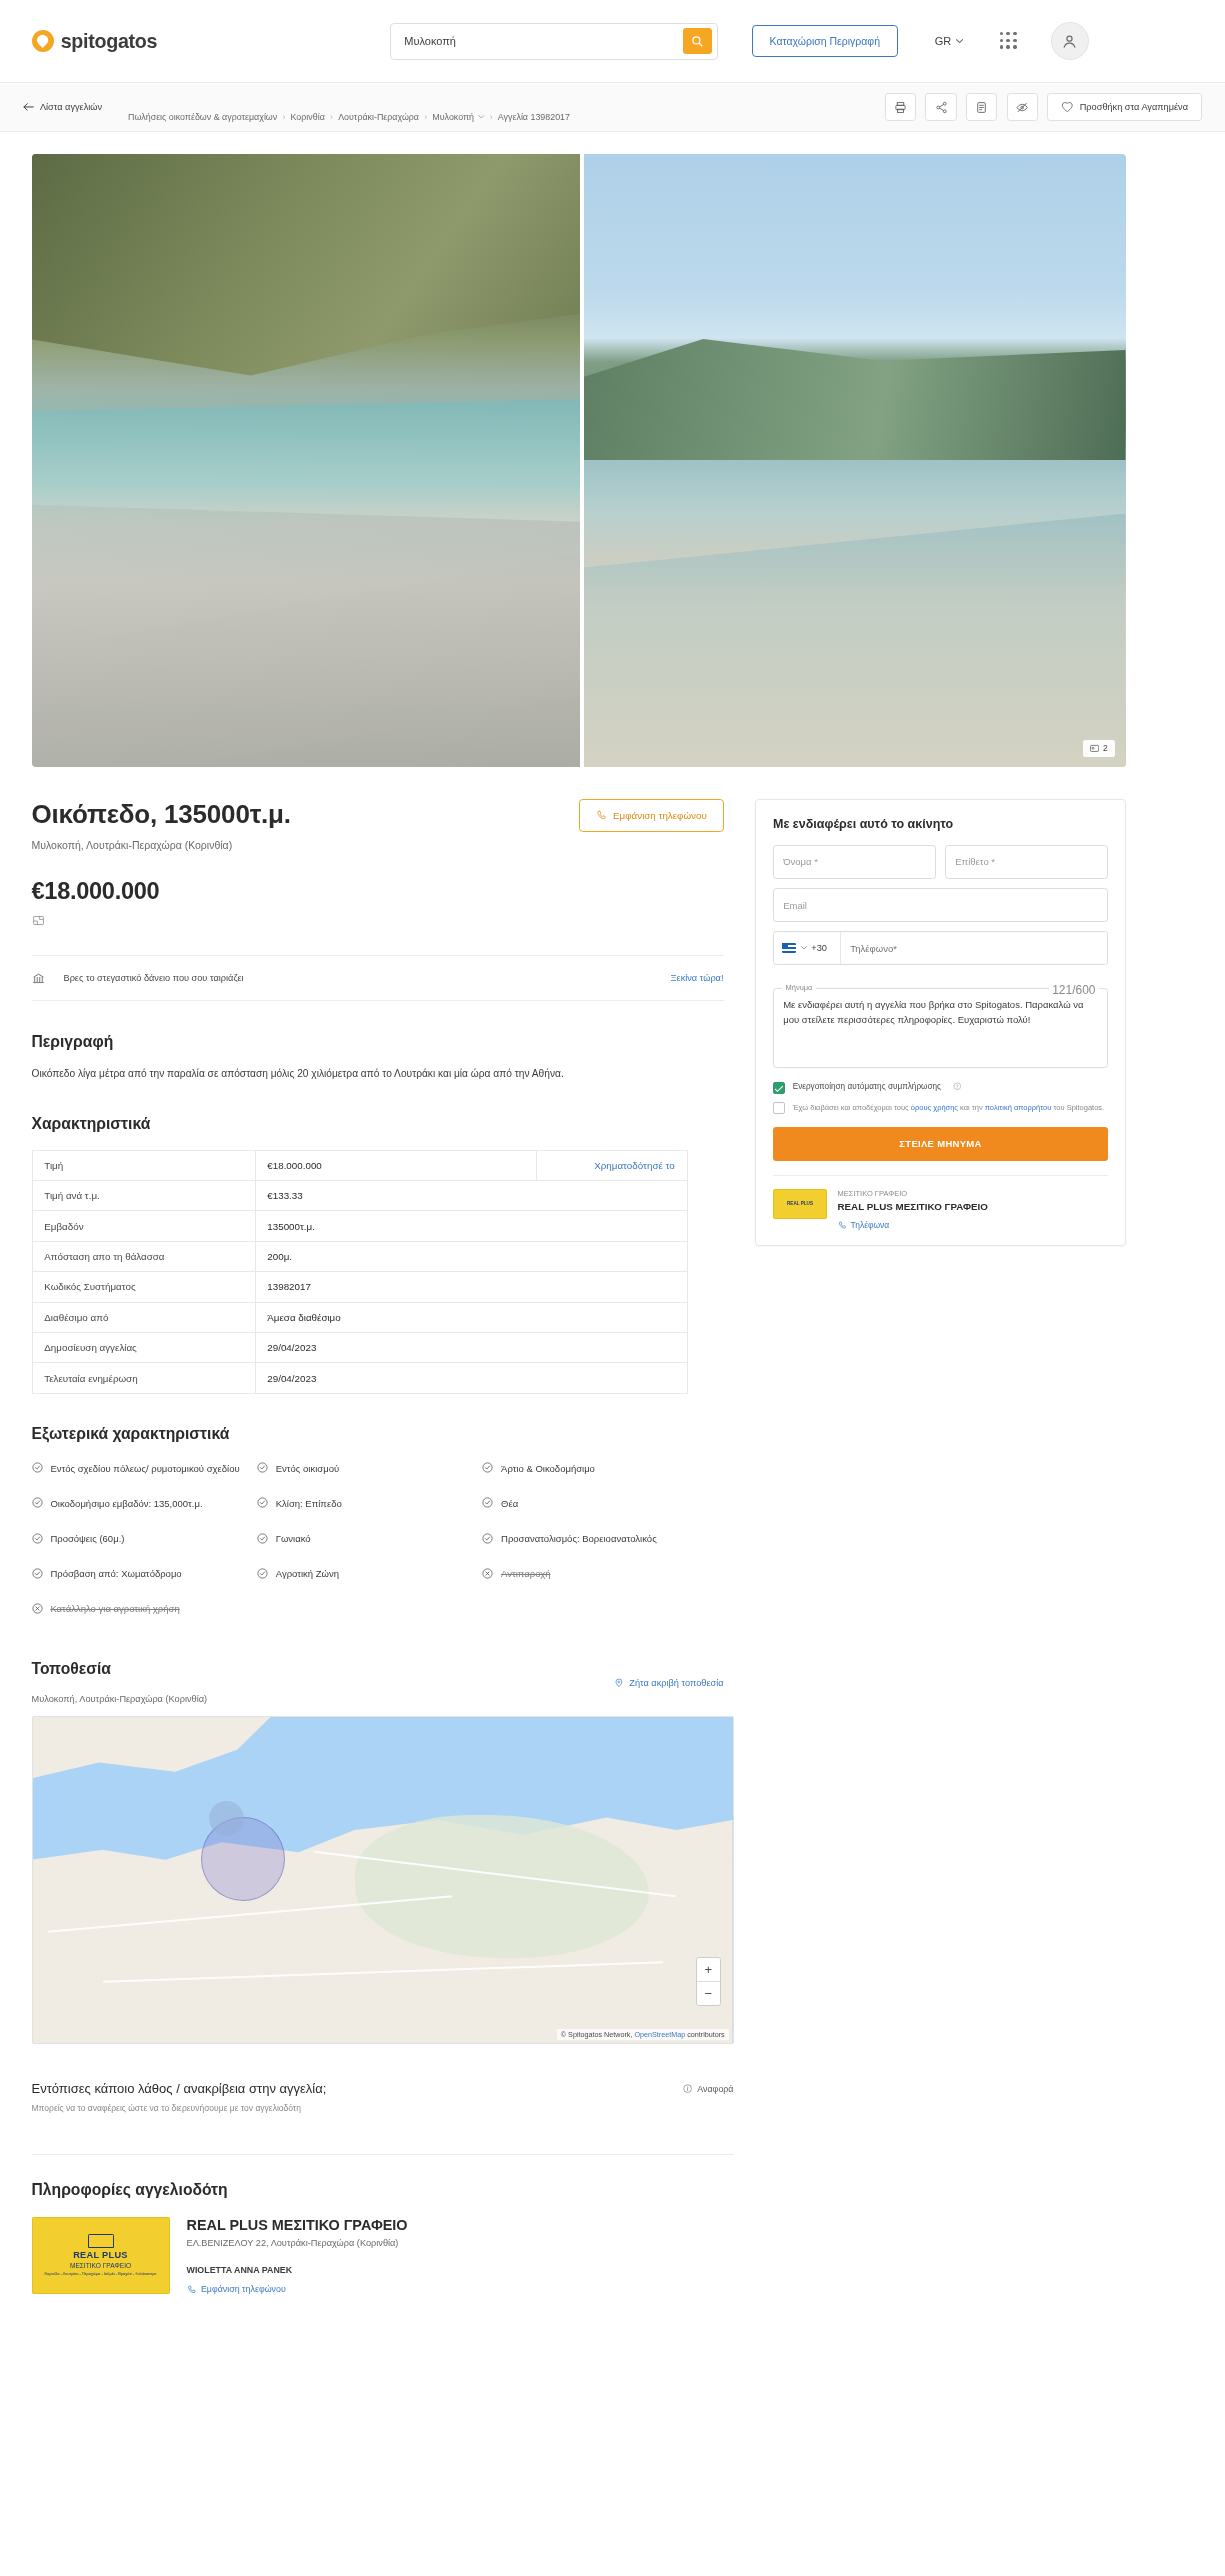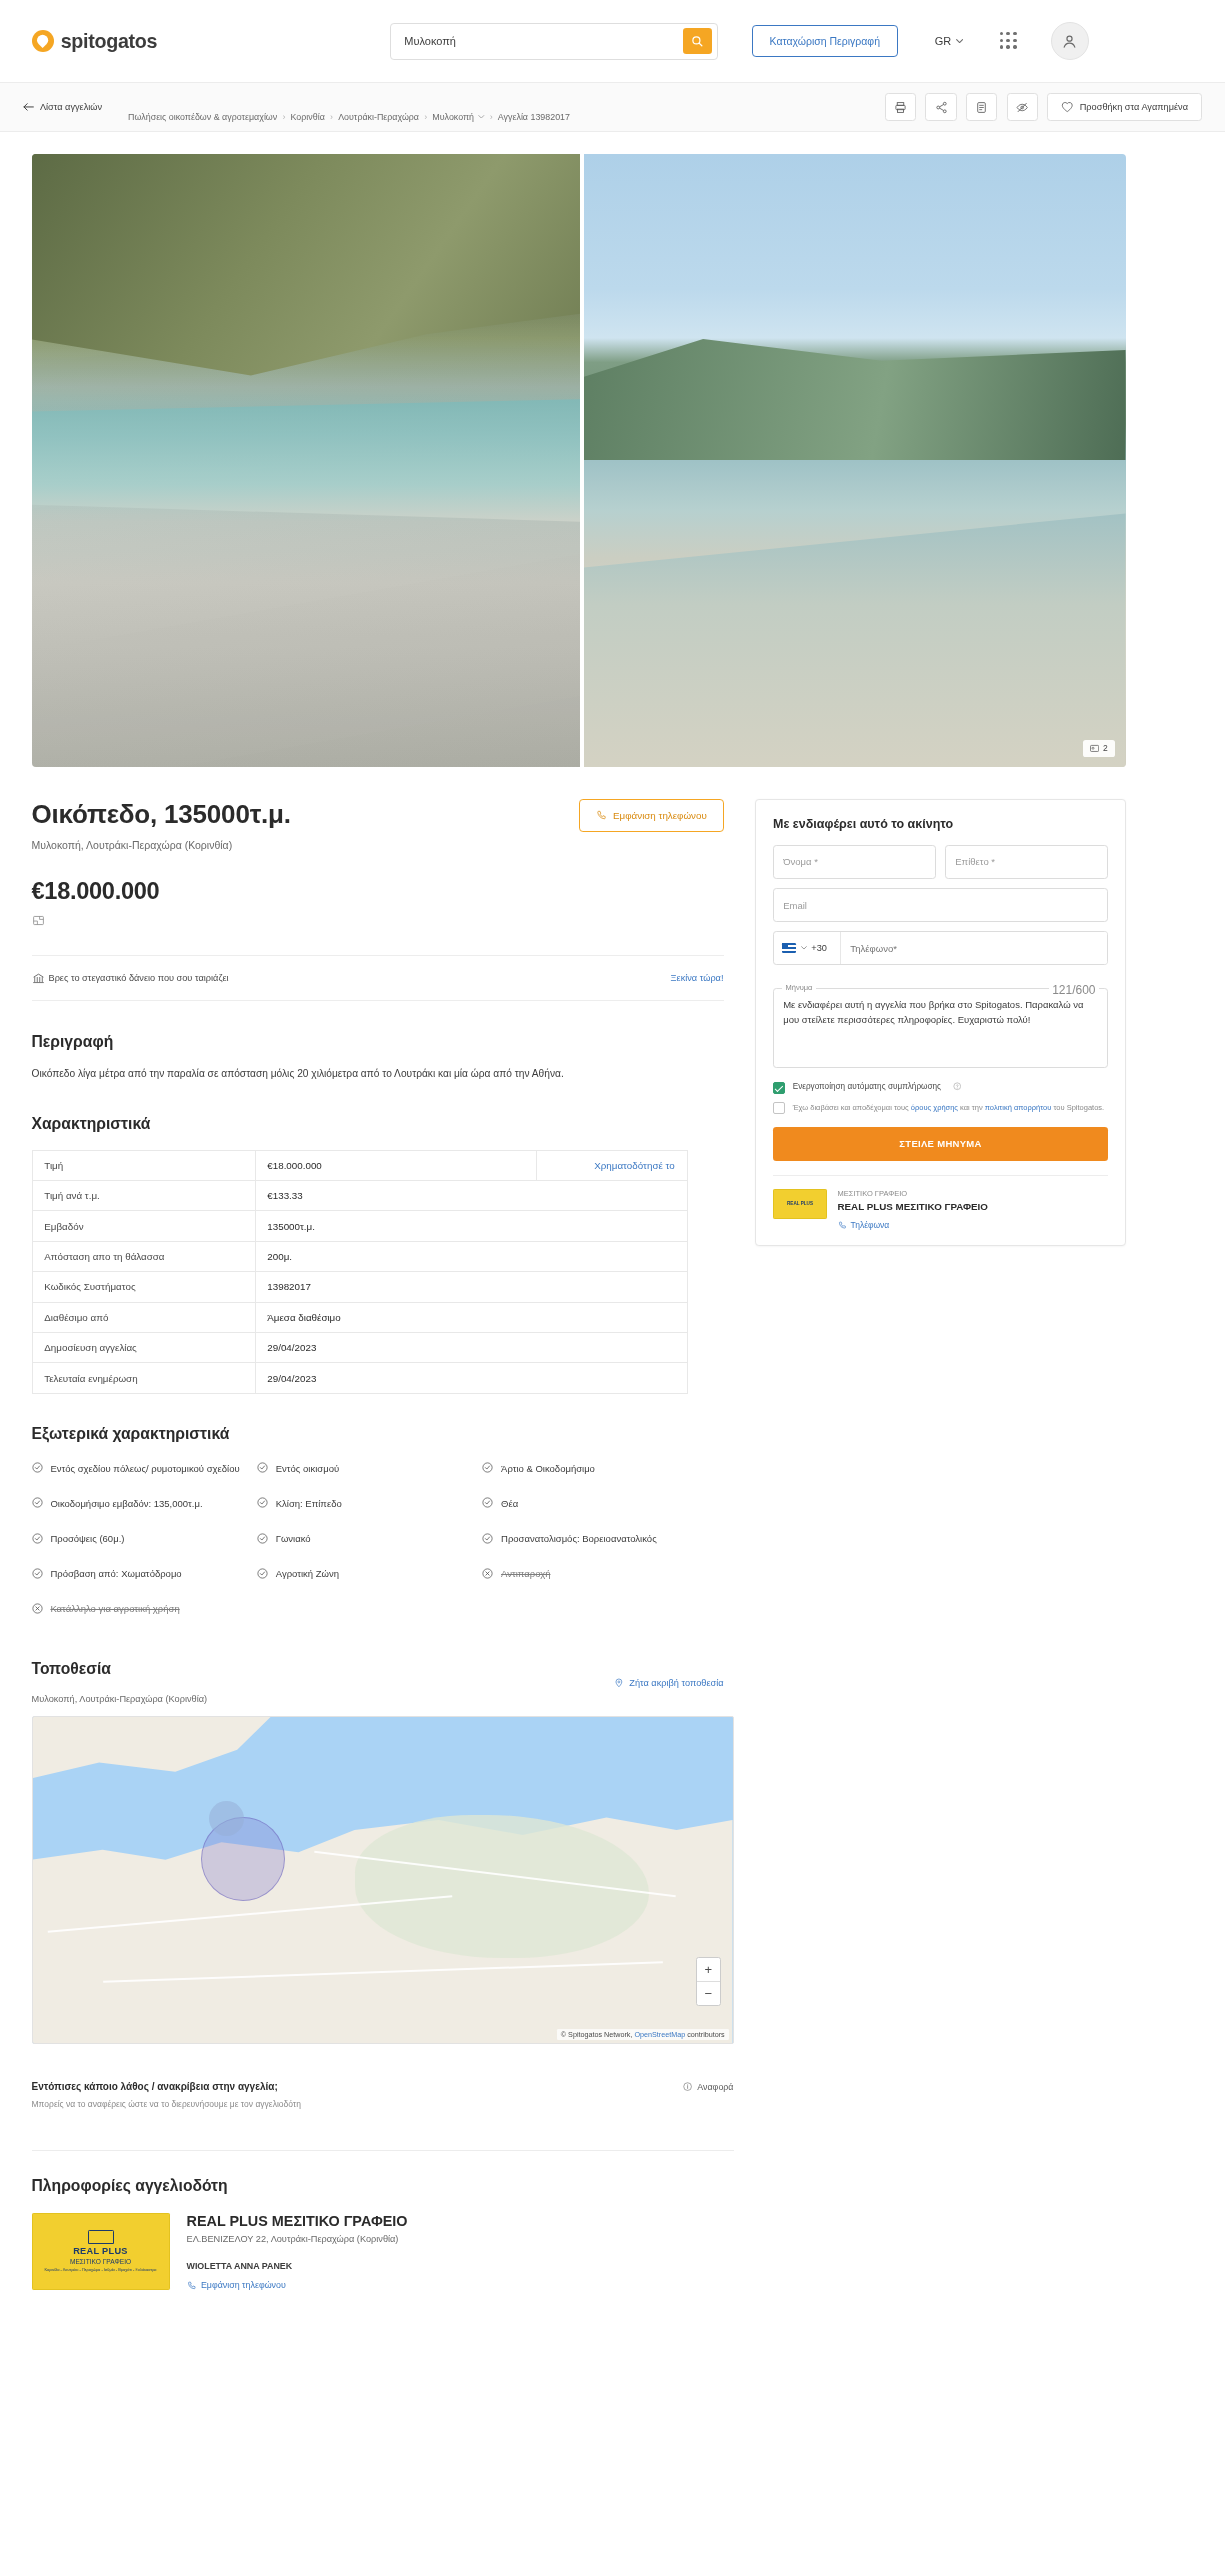--- a/index.html
+++ b/index.html
@@ -204,21 +204,21 @@
     font-size: 9.8px; cursor: pointer;
     display: inline-flex; align-items: center; gap: 6.6px;
     font-family: "Liberation Sans", sans-serif;
   }
   .title-row { display: flex; justify-content: space-between; align-items: flex-start; }
 
   .loan-row {
     margin-top: 26px;
     border-top: 0.7px solid #ededed; border-bottom: 0.7px solid #ededed;
     height: 46px; display: flex; align-items: center;
-    font-size: 9.2px; color: #4a4a4a; gap: 4px;
+    font-size: 9.2px; color: #4a4a4a; gap: 19px;
     width: 692px;
   }
   .loan-row .link { margin-left: auto; color: #3b78c3; cursor: pointer; font-size: 9.2px;}
 
   h2.sec { font-size: 15.7px; font-weight: bold; margin: 31.5px 0 0 0; }
   .desc { font-size: 10.2px; line-height: 1.75; color: #3c3c3c; margin-top: 14.4px; max-width: 656px; }
 
   table.specs {
     margin-top: 17px; border-collapse: collapse;
     width: 656px; font-size: 9.8px;
@@ -289,21 +289,21 @@
   .map-zoom div + div { border-top: 0.7px solid #ddd; }
   .map-attrib {
     position: absolute; right: 3.9px; bottom: 2.6px;
     font-size: 7.2px; color: #4a4a4a; background: rgba(255,255,255,.75);
     padding: 1.3px 3.9px; border-radius: 1.3px;
   }
   .map-attrib a { color: #3b78c3; text-decoration: none; }
 
   .report-block { margin-top: 37px; width: 702px; }
   .report-row { display: flex; align-items: center; }
-  .report-title { font-size: 10px; color: #2b2b2b; font-weight: bold; }
+  .report-title { font-size: 13px; color: #2b2b2b; }
   .report-link { margin-left: auto; font-size: 8.9px; color: #5a5a5a; display: flex; gap: 5.2px; align-items:center; cursor: pointer;}
   .report-sub { font-size: 8.5px; color: #8a8a8a; margin-top: 6.6px; }
 
   .owner-sec { margin-top: 41px; border-top: 0.7px solid #ececec; padding-top: 26px; width: 702px; }
   .owner-row { display: flex; gap: 17px; align-items: flex-start; margin-top: 18.4px; }
   .owner-logo {
     width: 138px; height: 77px; flex: none;
     background: #f2cf2f; border: 0.7px solid #e3c21f;
     display: flex; flex-direction: column; align-items: center; justify-content: center;
     font-size: 6.6px; color: #1b3a6b; text-align: center; line-height: 1.25;

